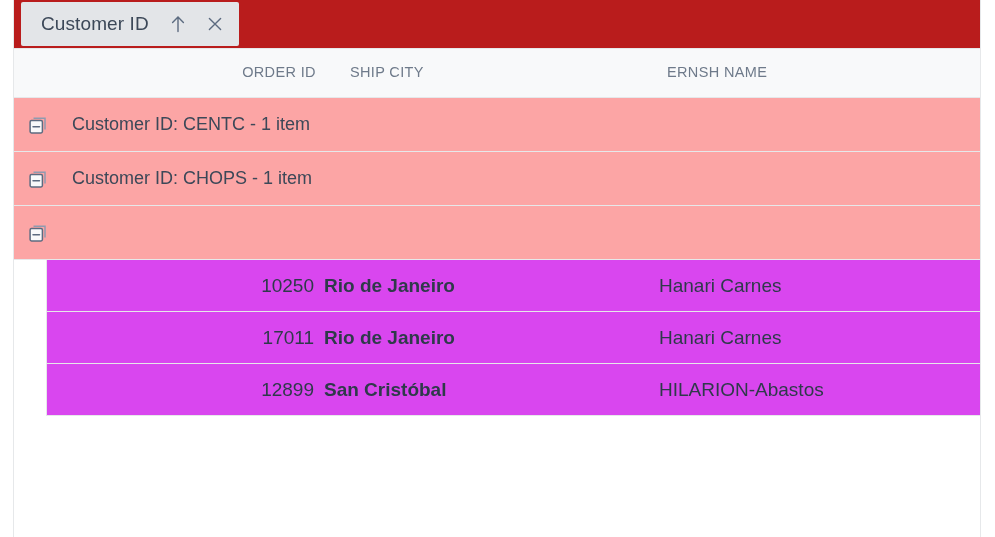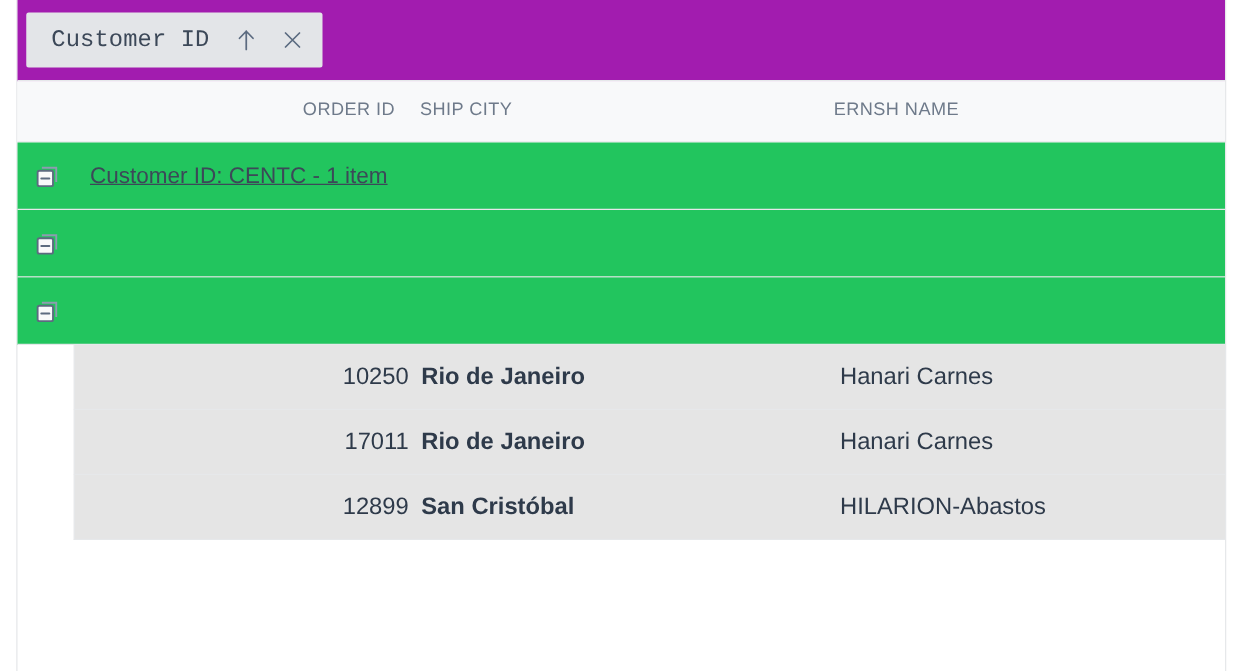--- a/index.html
+++ b/index.html
@@ -22,28 +22,27 @@
     width: 968px;
     height: 537px;
     border-left: 1px solid #e6e8ea;
     border-right: 1px solid #e6e8ea;
     box-sizing: border-box;
     background: #ffffff;
   }
 
   
   .groupbar {
-    height: 65px;
-    background: #a21caf;
+    height: 49px;
+    background: #b91c1c;
     border-bottom: 1px solid #e6e8ea;
     display: flex;
     align-items: center;
     padding-left: 7px;
     box-sizing: border-box;
-    font-family: Liberation Mono, monospace;
   }
   .chip {
     display: flex;
     align-items: center;
     background: #e3e5e8;
     height: 44px;
     padding: 0 14px 0 20px;
     border-radius: 2px;
     cursor: pointer;
   }
@@ -80,36 +79,35 @@
     border-bottom: 1px solid #e6e8ea;
   }
   .colheader .ch {
     position: absolute;
     top: 15px;
     font-size: 14.5px;
     color: #6e7a8a;
     letter-spacing: .35px;
     white-space: nowrap;
   }
-  .ch-order { left: 228px; width: 74px; text-align: right; }
-  .ch-city  { left: 322px; }
+  .ch-order { left: 228px; width: 74px; text-align: center; }
+  .ch-city  { left: 336px; }
   .ch-name  { left: 653px; }
 
   
   .rows { position: relative; }
 
   .group-row {
     position: relative;
     height: 53px;
-    background: #22c55e;
-    border-bottom: 1px solid #e6e8ea;
-    display: flex;
-    align-items: center;
-    cursor: pointer;
-    text-decoration: underline;
+    background: #fca5a5;
+    border-bottom: 1px solid #e6e8ea;
+    display: flex;
+    align-items: center;
+    cursor: pointer;
   }
   .group-icon {
     position: absolute;
     left: 13px;
     top: 50%;
     transform: translateY(-50%);
     width: 22px;
     height: 22px;
     display: flex;
     align-items: center;
@@ -119,22 +117,22 @@
   .group-text {
     margin-left: 58px;
     font-size: 18px;
     color: #3c4858;
     white-space: nowrap;
   }
 
   .detail-row {
     position: relative;
     height: 52px;
-    margin-left: 45px;
-    background: #e5e5e5;
+    margin-left: 32px;
+    background: #d946ef;
     border-left: 1px solid #e6e8ea;
     border-bottom: 1px solid #e6e8ea;
     box-sizing: border-box;
   }
   .detail-row .cell {
     position: absolute;
     top: 50%;
     transform: translateY(-50%);
     font-size: 19px;
     color: #2e3a4a;
@@ -185,20 +183,21 @@
         <span class="group-text">Customer ID: CENTC - 1 item</span>
       </div>
       <div class="group-row">
         <span class="group-icon">
           <svg width="21" height="21" viewBox="0 0 21 21" fill="none">
             <path d="M5.5 4.2 H17 V15.6" stroke="#8e9bb0" stroke-width="1.5"></path>
             <rect x="2.1" y="6.6" width="12.3" height="12.3" rx="1.4" fill="#f8f9fa" stroke="#5c6b80" stroke-width="1.5"></rect>
             <path d="M5 12.75 H11.5" stroke="#5c6b80" stroke-width="1.5" stroke-linecap="round"></path>
           </svg>
         </span>
+        <span class="group-text">Customer ID: CHOPS - 1 item</span>
       </div>
       <div class="group-row">
         <span class="group-icon">
           <svg width="21" height="21" viewBox="0 0 21 21" fill="none">
             <path d="M5.5 4.2 H17 V15.6" stroke="#8e9bb0" stroke-width="1.5"></path>
             <rect x="2.1" y="6.6" width="12.3" height="12.3" rx="1.4" fill="#f8f9fa" stroke="#5c6b80" stroke-width="1.5"></rect>
             <path d="M5 12.75 H11.5" stroke="#5c6b80" stroke-width="1.5" stroke-linecap="round"></path>
           </svg>
         </span>
       </div>

